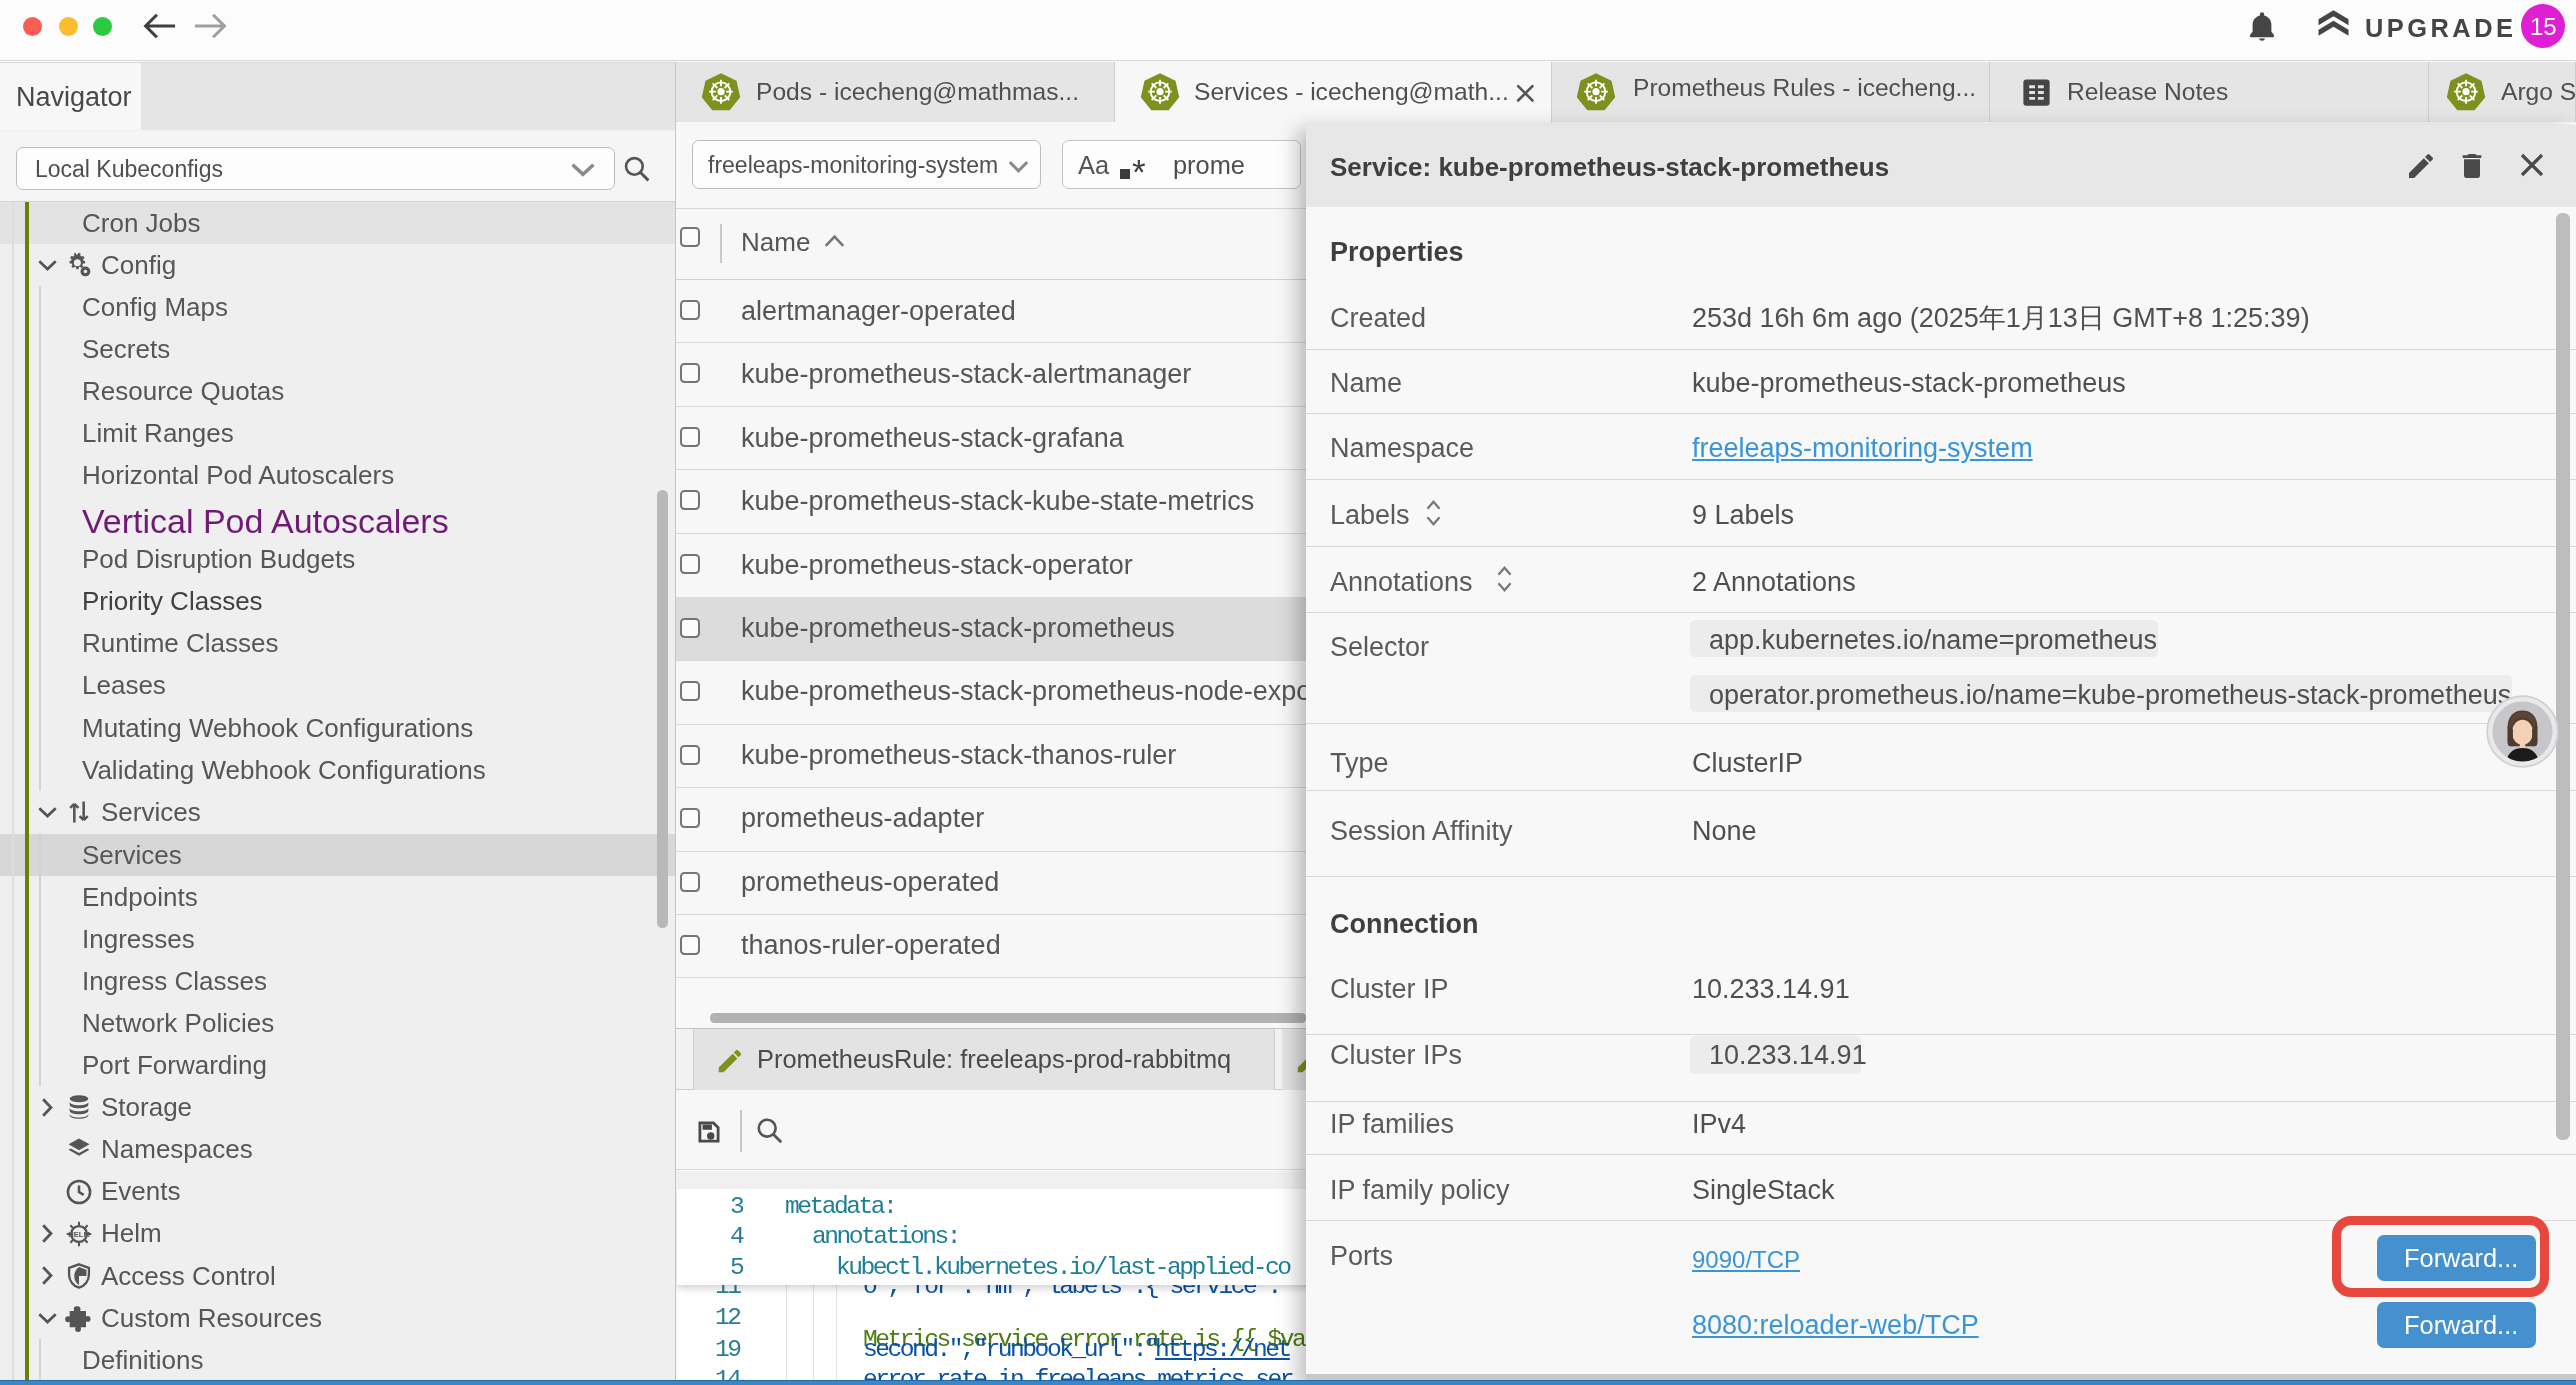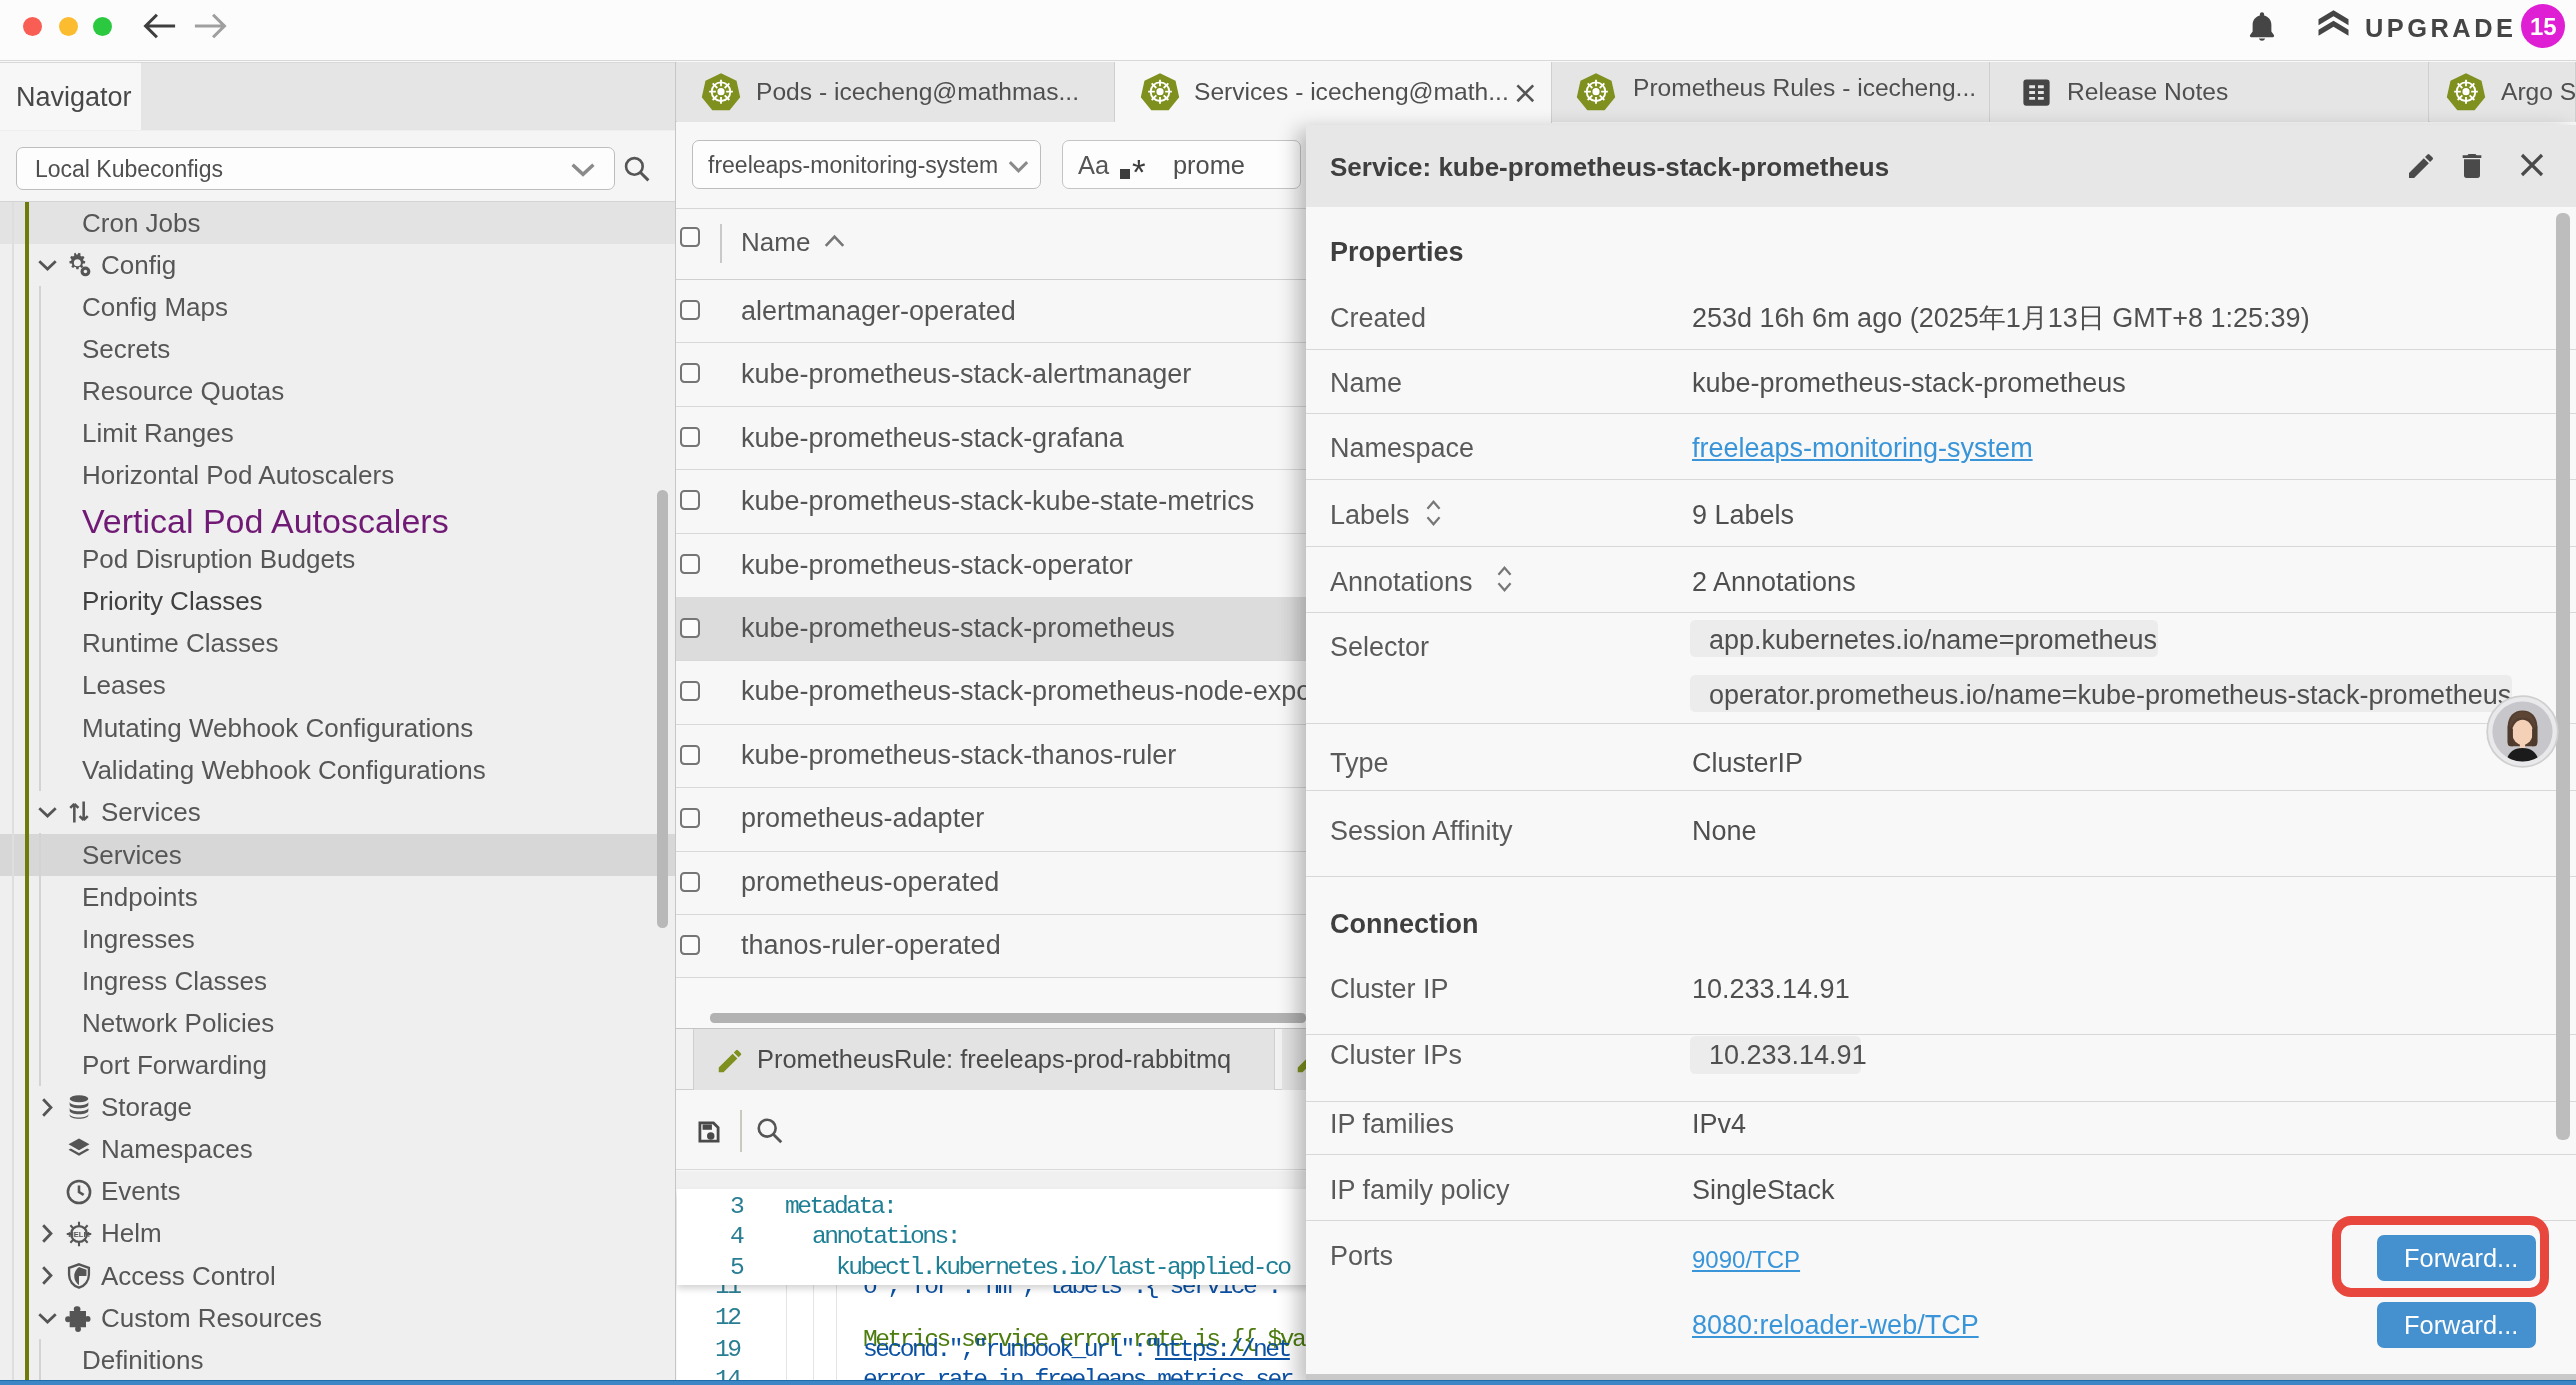--- a/index.html
+++ b/index.html
@@ -24,21 +24,21 @@
 <svg style="left:2247px;top:9.6px" width="30" height="33" viewBox="0 0 24 26">
     <path d="M12 1.5c-.9 0-1.7.7-1.7 1.6v1c-3.4.8-5.8 3.8-5.8 7.4v5.5l-2 2.8c-.5.7 0 1.7.9 1.7h17.2c.9 0 1.4-1 .9-1.7l-2-2.8v-5.5c0-3.6-2.4-6.6-5.8-7.4v-1c0-.9-.8-1.6-1.7-1.6z" fill="#454545"></path>
     <path d="M9.5 22.5a2.6 2.6 0 0 0 5 0z" fill="#454545"></path>
   </svg>
 <svg style="left:2317px;top:9.6px" width="33" height="32" viewBox="0 0 22 21">
     <path d="M11 0 L21 6 V10 L11 4 L1 10 V6 Z" fill="#454545"></path>
     <path d="M11 7 L21 13 V17 L11 11 L1 17 V13 Z" fill="#454545"></path>
   </svg>
 <div class="txt" style="left:2365px;top:16px;font-size:25.4px;color:#454545;letter-spacing:3.5px;font-weight:700">UPGRADE</div>
 <div class="abs" style="left:2521px;top:4.4px;width:44px;height:44px;border-radius:50%;background:#df1fd4"></div>
-<div class="txt" style="left:2530px;top:15px;font-size:24px;color:#fff;font-weight:700">15</div>
+<div class="txt" style="left:2530px;top:15px;font-size:24px;color:#fff;font-weight:400">15</div>
 
 <div class="abs" style="left:0;top:62px;width:675px;height:1323px;background:#efefef"></div>
 <div class="abs" style="left:0;top:62px;width:675px;height:68px;background:#e5e5e5"></div>
 <div class="abs" style="left:0;top:62px;width:141px;height:68px;background:#f7f7f7"></div>
 <div class="txt" style="left:16px;top:84px;font-size:27px;color:#484848">Navigator</div>
 <div class="abs" style="left:0;top:131px;width:675px;height:71px;background:#f5f5f5;border-bottom:0.9px solid #d4d4d4"></div>
 <div class="abs" style="left:16px;top:147px;width:599px;height:43px;background:#fdfdfd;border:1.8px solid #bdbdbd;border-radius:7px"></div>
 <div class="txt" style="left:35px;top:158px;font-size:23px;color:#4f4f4f">Local Kubeconfigs</div>
 <svg style="left:570px;top:162px" width="26" height="16" viewBox="0 0 30 18">
     <path d="M3 3 L15 14 L27 3" stroke="#8a8a8a" stroke-width="4" fill="none"></path>

